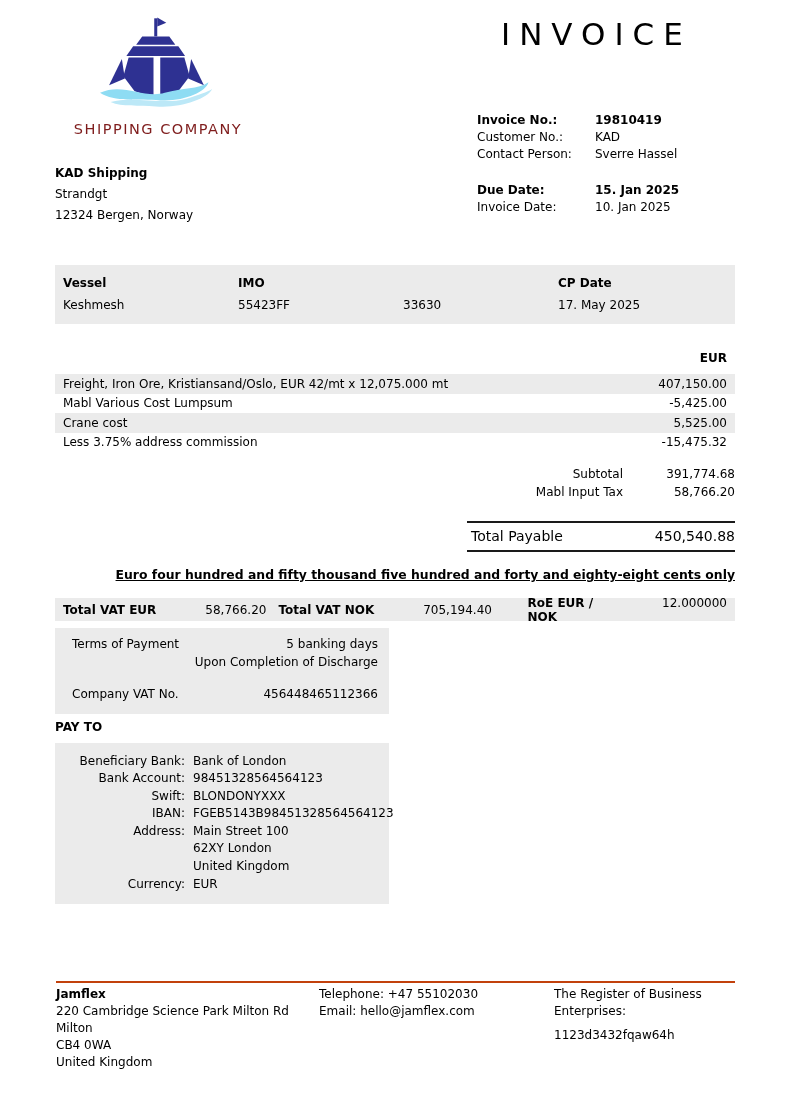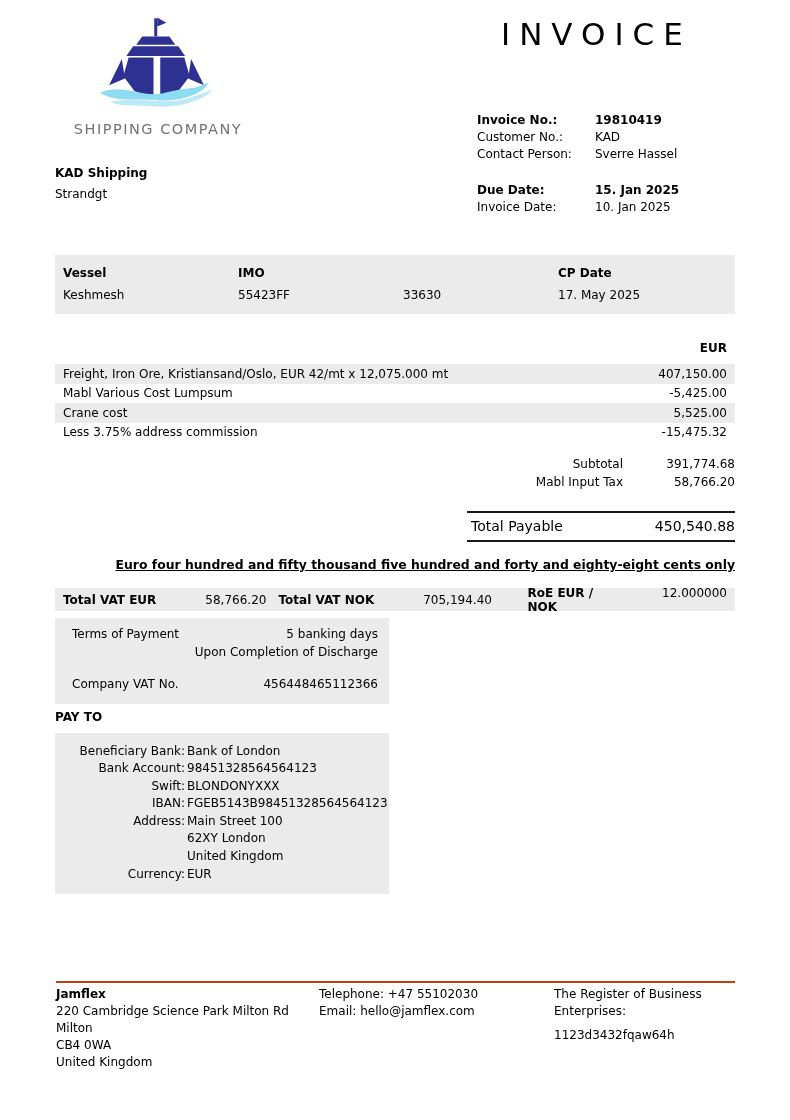--- a/index.html
+++ b/index.html
@@ -10,21 +10,21 @@
     font-size: 12px; color: #000;
     position: relative; overflow: hidden;
   }
   .page { padding: 14px 55px 0 55px; width: 790px; }
 
   
   .header { display: flex; justify-content: space-between; }
   .header-left { width: 310px; }
   .logo-wrap { width: 206px; text-align: center; }
   .logo-text {
-    color: #737373; font-size: 14.5px; letter-spacing: 1.5px;
+    color: #7f1d1d; font-size: 14.5px; letter-spacing: 1.5px;
     margin-top: 2px; white-space: nowrap;
   }
   .sender { margin-top: 26px; line-height: 21px; }
   .sender .company-name { font-weight: bold; }
 
   .header-right { width: 258px; }
   .invoice-title {
     font-size: 31px; letter-spacing: 9px; text-align: left;
     white-space: nowrap; margin-left: 24px; margin-top: 2px;
   }
@@ -85,21 +85,21 @@
   .terms-row { display: flex; justify-content: space-between; }
   .terms-right { text-align: right; }
   .terms-gap { height: 15px; }
 
   
   .payto-heading { margin-top: 6px; font-weight: bold; }
   .payto-box {
     margin-top: 9px; width: 334px; background: #ebebeb;
     padding: 10px 8px 11px 8px; line-height: 17.6px;
   }
-  .payto-row { display: grid; grid-template-columns: 122px 1fr; column-gap: 2px; }
+  .payto-row { display: grid; grid-template-columns: 122px 1fr; column-gap: 8px; }
   .payto-row .p-label { text-align: right; }
 
   
   .footer {
     position: absolute; left: 56px; right: 55px; top: 981px;
     border-top: 2px solid #c2410c; padding-top: 3px;
     display: flex; line-height: 17px;
   }
   .footer-col1 { width: 263px; }
   .footer-col2 { width: 235px; }
@@ -127,20 +127,21 @@
             <polygon points="129,57 146,92 125,83"></polygon>
           </g>
           <path d="M8,102 C38,88 66,110 94,102 C118,95 138,98 152,88 C149,101 118,114 88,112 C58,110 28,115 8,102 Z" fill="#8edcf3"></path>
           <path d="M22,114 C52,106 92,118 122,110 C140,105 150,101 157,97 C150,111 112,123 82,120 C58,118 38,121 22,114 Z" fill="#bce8f7"></path>
         </svg>
         <div class="logo-text">SHIPPING COMPANY</div>
       </div>
       <div class="sender">
         <div class="company-name">KAD Shipping</div>
         <div>Strandgt</div>
+        <div>12324 Bergen, Norway</div>
       </div>
     </div>
 
     <div class="header-right">
       <div class="invoice-title">INVOICE</div>
       <div class="meta-group">
         <div class="meta-row">
           <span class="bold">Invoice No.:</span>
           <span class="bold">19810419</span>
         </div>

